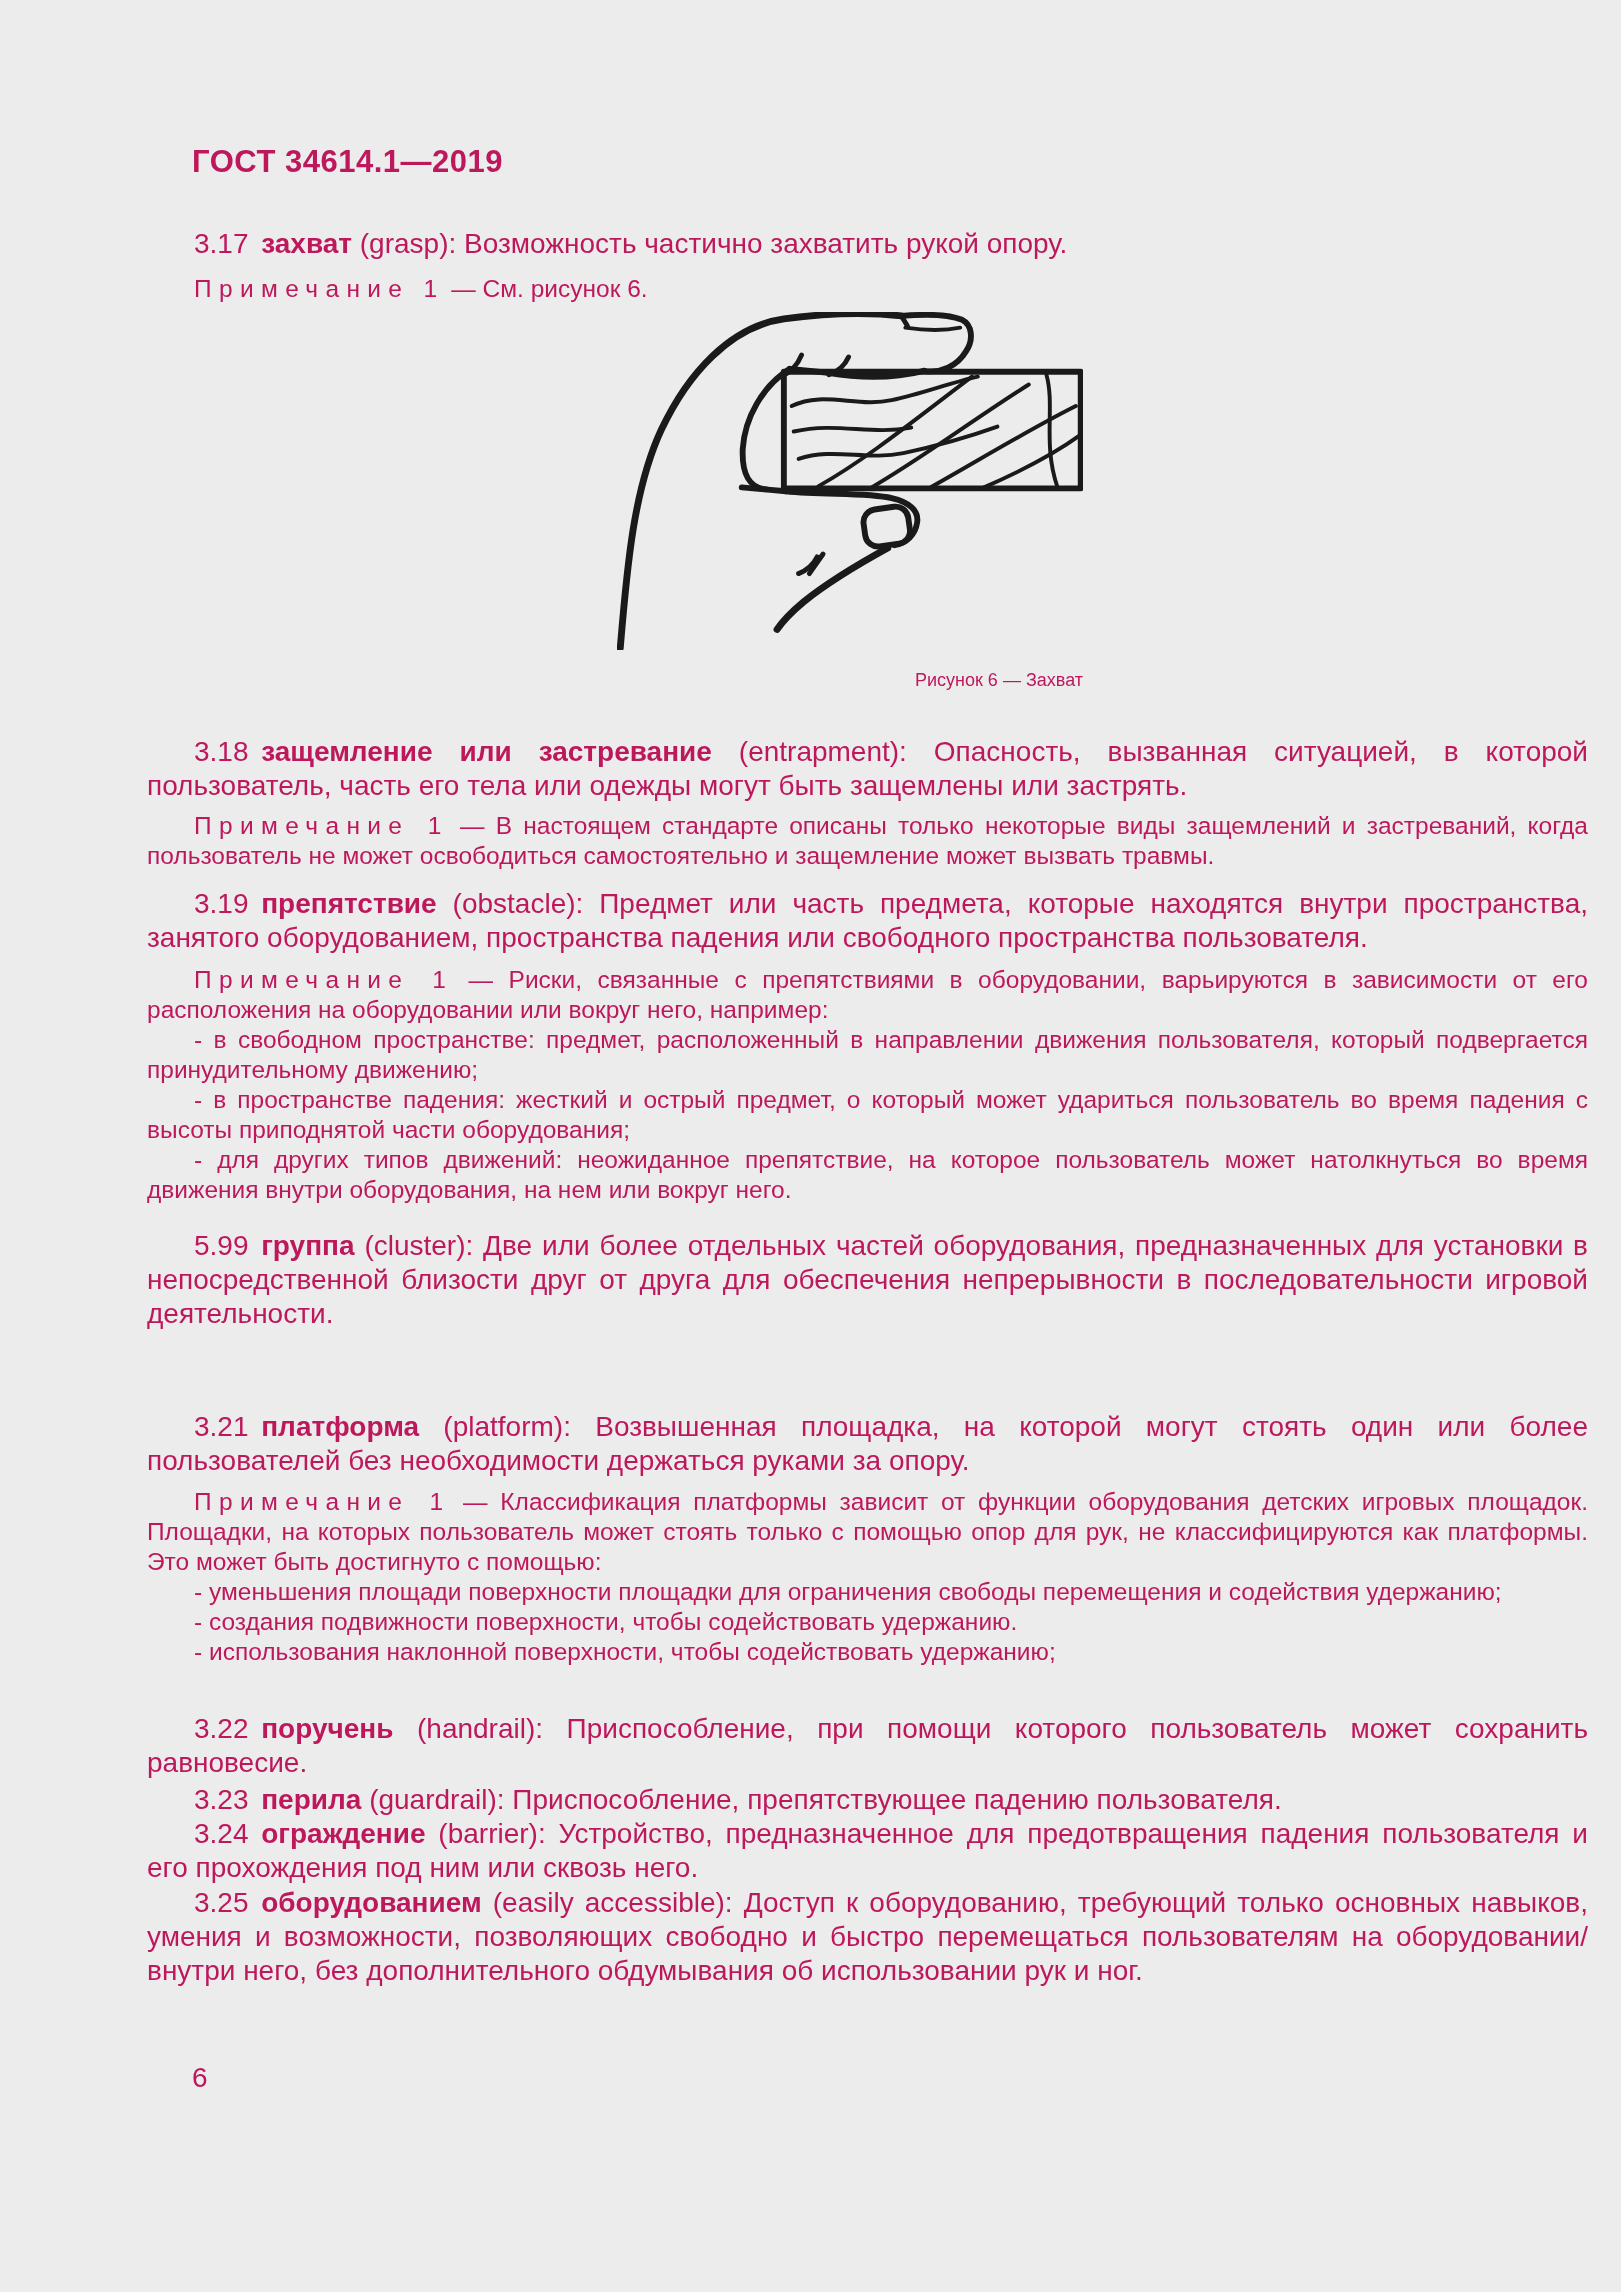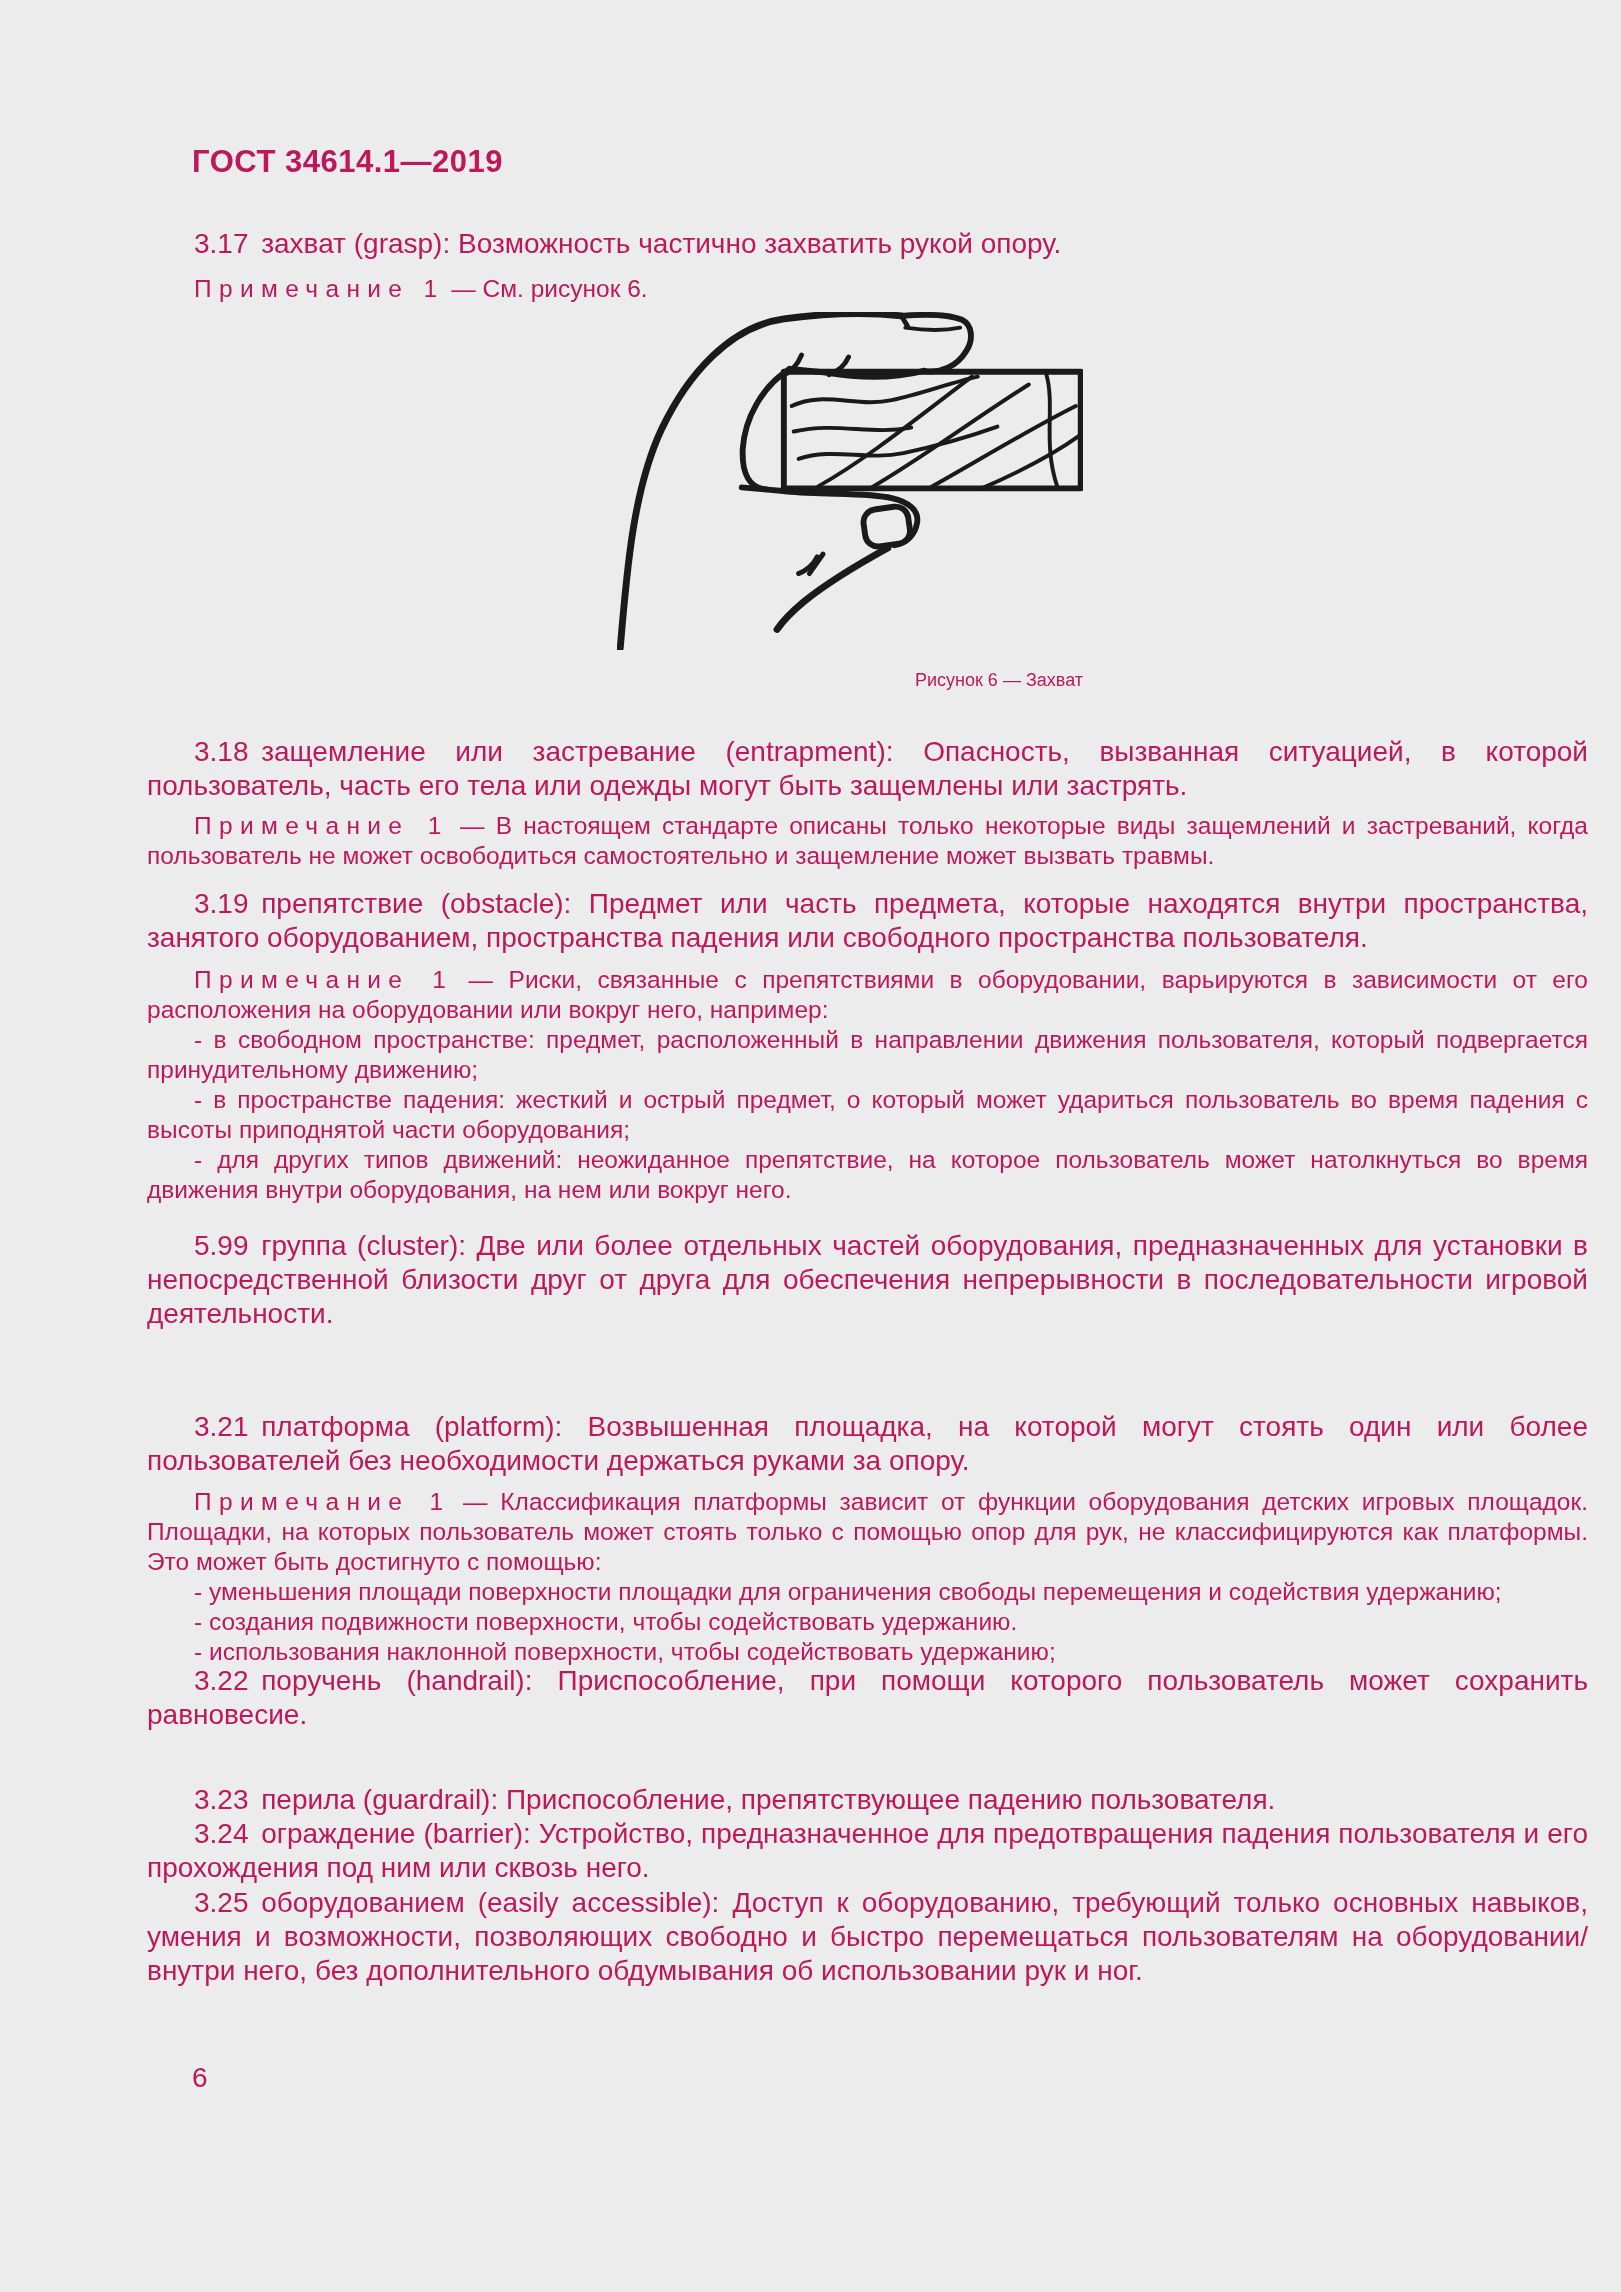--- a/index.html
+++ b/index.html
@@ -10,21 +10,21 @@
     font-family:"Liberation Sans", sans-serif;
     color:#be185d;
     overflow:hidden;
   }
   .abs{position:absolute;}
   .header{left:192px;top:144px;font-size:31px;font-weight:bold;letter-spacing:0.5px;}
   .block{left:147px;width:1441px;}
   p{margin:0;padding:0;}
   .term{font-size:28px;line-height:34px;text-align:justify;text-indent:47px;}
   .term .num{margin-right:12.7px;}
-  .term .tw{font-weight:normal;}
+  .term .tw{font-weight:bold;}
   .note{font-size:24.5px;line-height:30px;text-align:justify;text-indent:47px;}
   .nlabel{letter-spacing:0.30em;}
   .fig{left:617px;top:312px;width:466px;height:338px;}
   .fig svg{display:block;width:466px;height:338px;}
   .caption{left:617px;top:670px;width:466px;text-align:right;font-size:18px;}
   .pagenum{left:192px;top:2062px;font-size:28px;}
 </style>
 </head>
 <body>
 
@@ -108,21 +108,21 @@
     <p class="term"><span class="num">3.21</span><span class="tw">платформа</span><span> (platform): Возвышенная площадка, на которой могут стоять один или более пользователей без необходимости держаться руками за опору.</span></p>
   </div>
 
   <div class="abs block" style="top:1487px">
     <p class="note"><span class="nlabel">Примечание 1</span> <span>— Классификация платформы зависит от функции оборудования детских игровых площадок. Площадки, на которых пользователь может стоять только с помощью опор для рук, не классифицируются как платформы. Это может быть достигнуто с помощью:</span></p>
     <p class="note">- уменьшения площади поверхности площадки для ограничения свободы перемещения и содействия удержанию;</p>
     <p class="note">- создания подвижности поверхности, чтобы содействовать удержанию.</p>
     <p class="note">- использования наклонной поверхности, чтобы содействовать удержанию;</p>
   </div>
 
-  <div class="abs block" style="top:1664px">
+  <div class="abs block" style="top:1712px">
     <p class="term"><span class="num">3.22</span><span class="tw">поручень</span><span> (handrail): Приспособление, при помощи которого пользователь может сохранить равновесие.</span></p>
   </div>
 
   <div class="abs block" style="top:1783px">
     <p class="term"><span class="num">3.23</span><span class="tw">перила</span><span> (guardrail): Приспособление, препятствующее падению пользователя.</span></p>
   </div>
 
   <div class="abs block" style="top:1817px">
     <p class="term"><span class="num">3.24</span><span class="tw">ограждение</span><span> (barrier): Устройство, предназначенное для предотвращения падения пользователя и его прохождения под ним или сквозь него.</span></p>
   </div>

